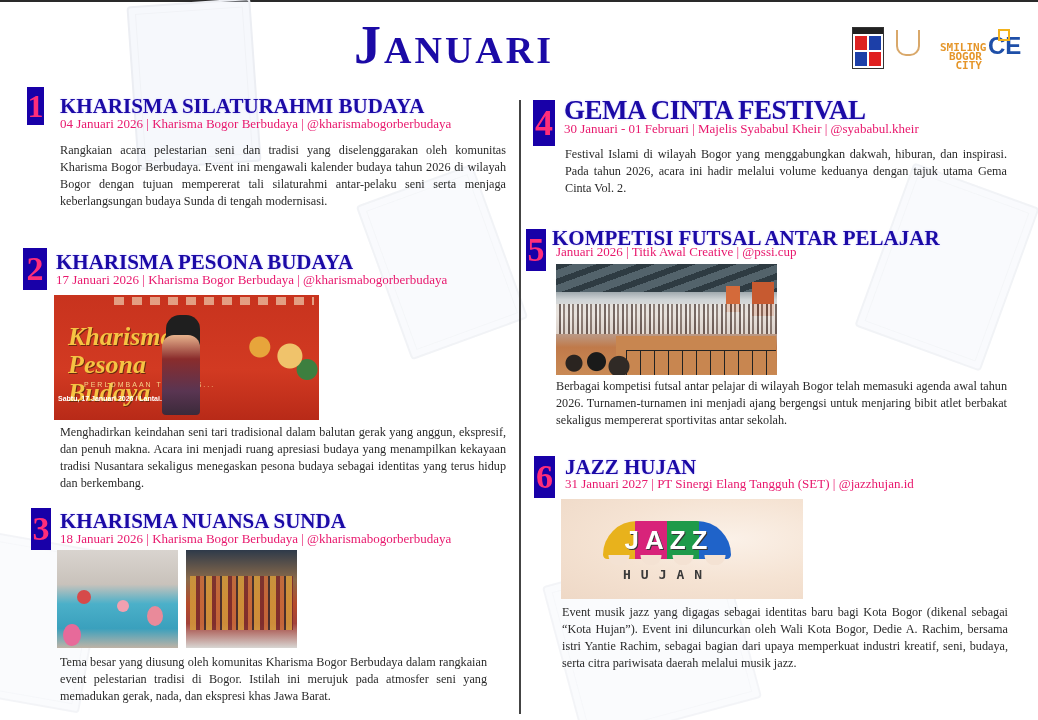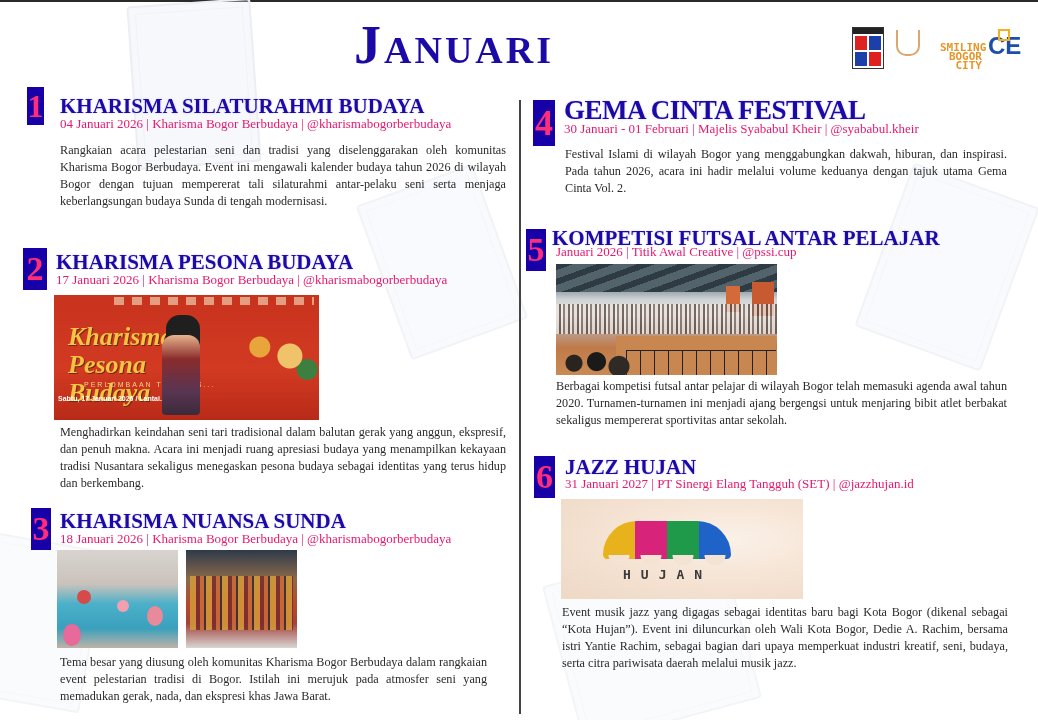--- a/index.html
+++ b/index.html
@@ -175,22 +175,23 @@
 <div class="ev-meta" style="left:556px;top:244px;">Januari 2026 | Titik Awal Creative |  @pssi.cup</div>
 <div class="photo ph5" style="left:556px;top:264px;width:221px;height:111px;">
   <div class="roof"></div>
   <div class="banner1"></div>
   <div class="banner2"></div>
   <div class="crowd"></div>
   <div class="court"></div>
   <div class="fence"></div>
   <div class="heads"></div>
 </div>
-<div class="ev-desc" style="left:556px;top:378px;width:451px;">Berbagai kompetisi futsal antar pelajar di wilayah Bogor telah memasuki agenda awal tahun 2020. Turnamen-turnamen ini menjadi ajang bergengsi untuk menjaring bibit atlet berbakat sekaligus mempererat sportivitas antar sekolah.</div>
+<div class="ev-desc" style="left:556px;top:378px;width:451px;">Berbagai kompetisi futsal antar pelajar di wilayah Bogor telah memasuki agenda awal tahun 2026. Turnamen-turnamen ini menjadi ajang bergengsi untuk menjaring bibit atlet berbakat sekaligus mempererat sportivitas antar sekolah.</div>
 
 <div class="num" style="left:534px;top:456px;width:21px;height:42px;font-size:34px;line-height:42px;">6</div>
 <div class="ev-title" style="left:565px;top:455px;font-size:21px;">JAZZ HUJAN</div>
 <div class="ev-meta" style="left:565px;top:476px;">31 Januari 2027 | PT Sinergi Elang Tangguh (SET)  |  @jazzhujan.id</div>
 <div class="photo ph6" style="left:561px;top:499px;width:242px;height:100px;">
   <div class="umb"></div>
+  <div class="jazz">JAZZ</div>
   <div class="hujan">HUJAN</div>
 </div>
 <div class="ev-desc" style="left:562px;top:604px;width:446px;">Event musik jazz yang digagas sebagai identitas baru bagi Kota Bogor (dikenal sebagai “Kota Hujan”). Event ini diluncurkan oleh Wali Kota Bogor, Dedie A. Rachim, bersama istri Yantie Rachim, sebagai bagian dari upaya memperkuat industri kreatif, seni, budaya, serta citra pariwisata daerah melalui musik jazz.</div>
 
 </body></html>

